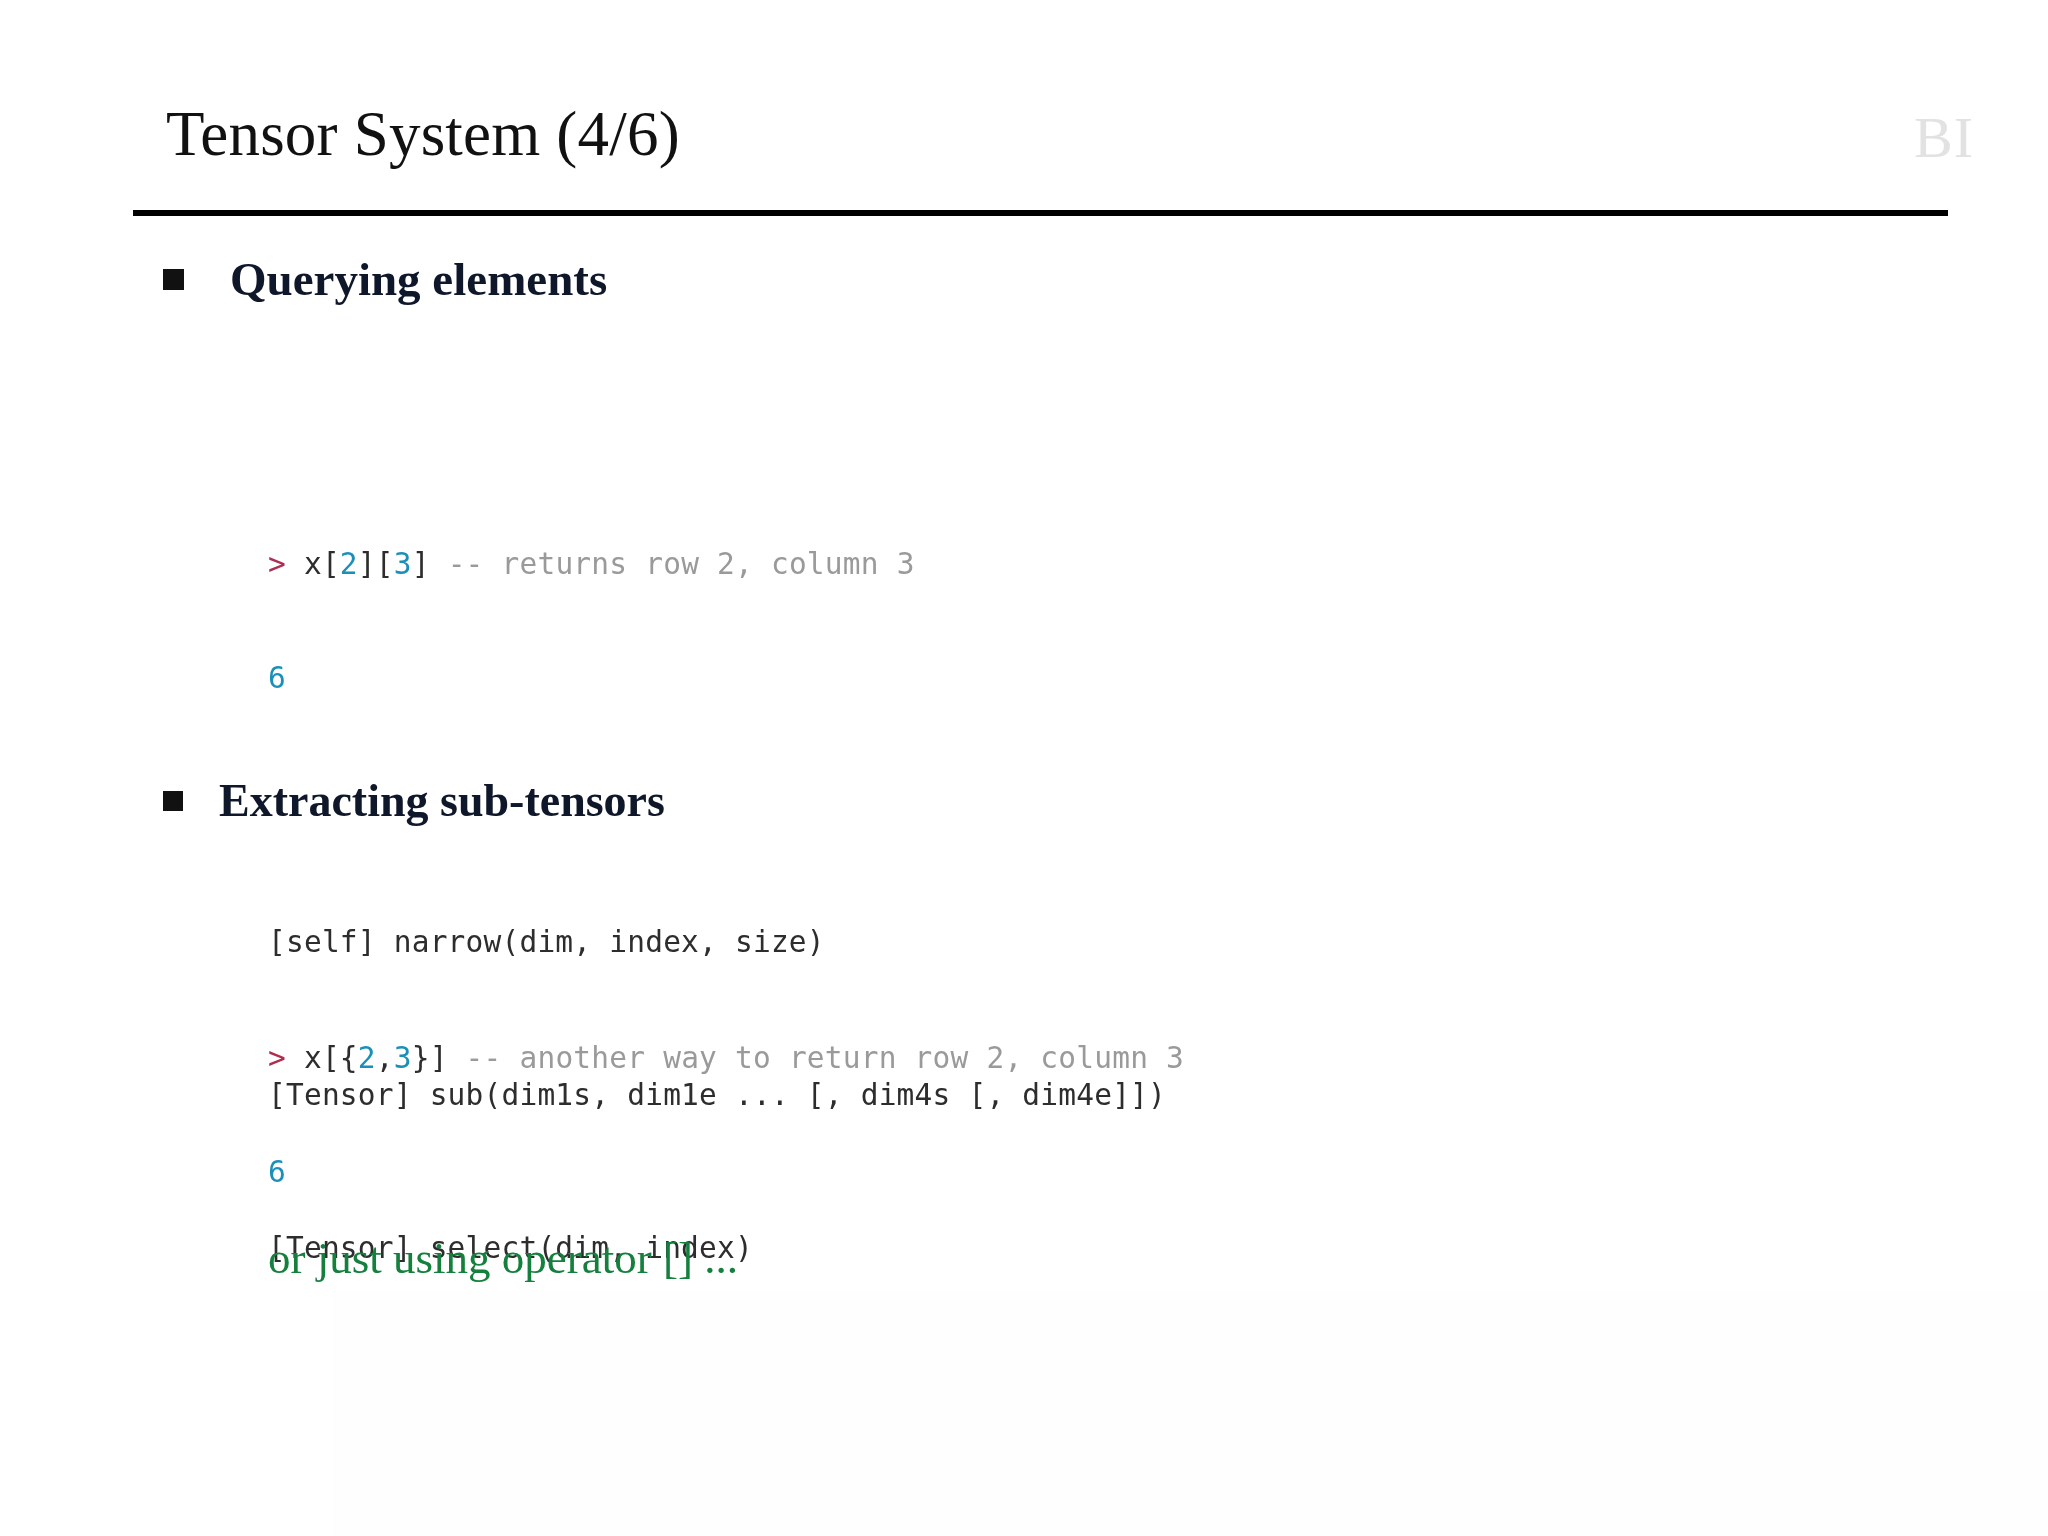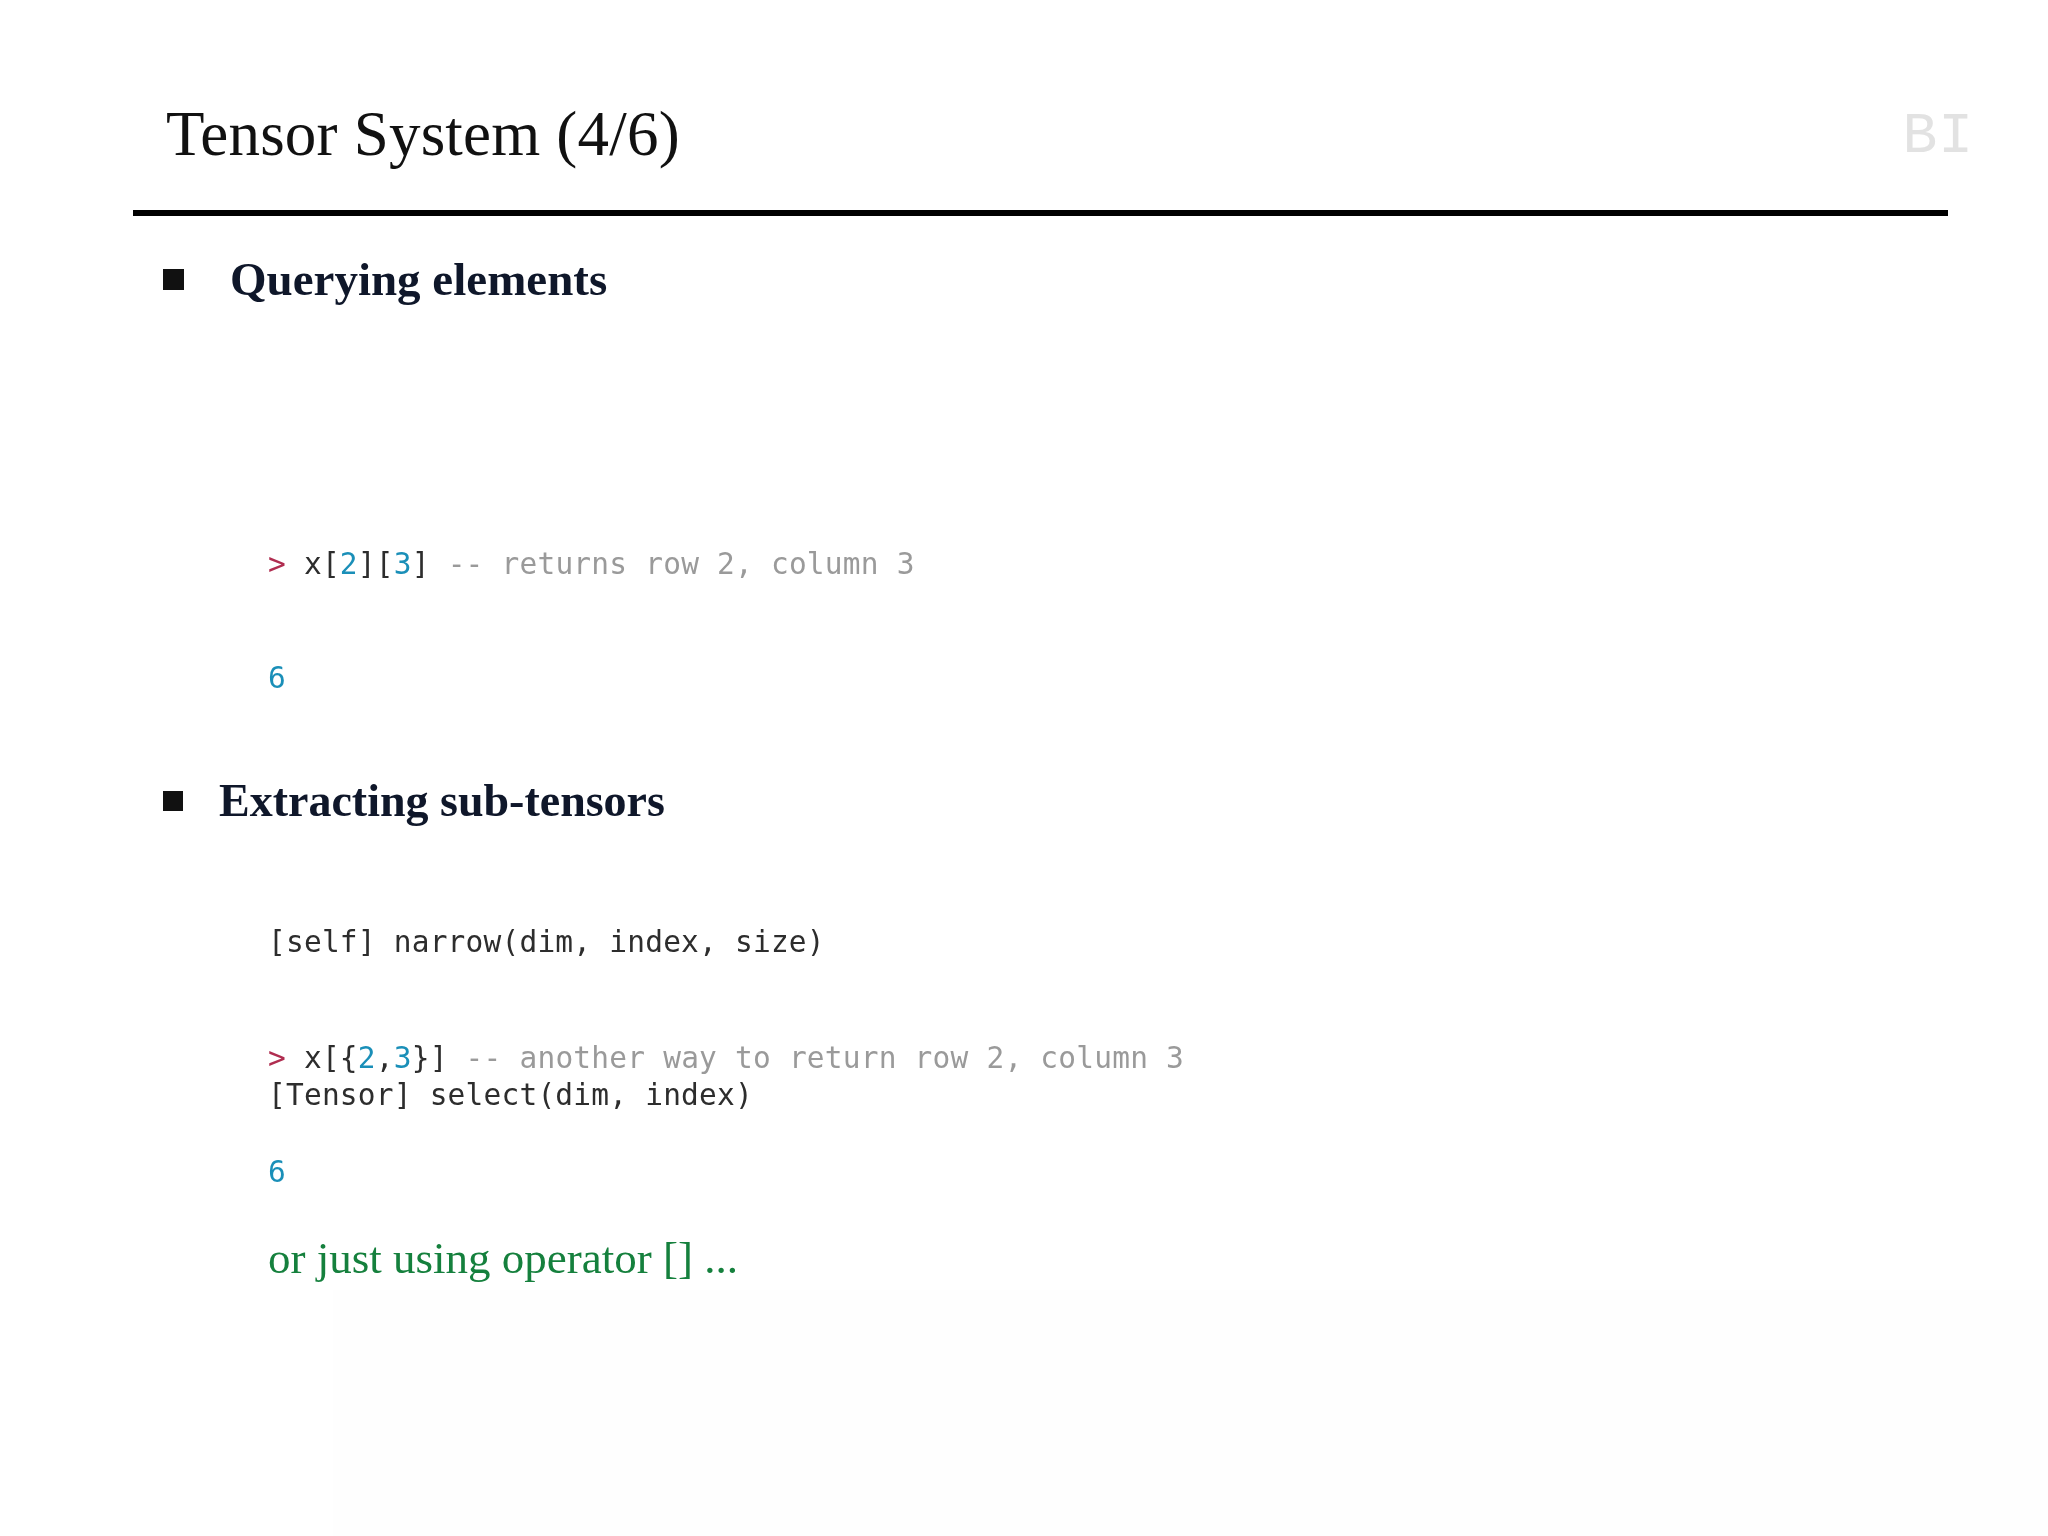--- a/index.html
+++ b/index.html
@@ -51,21 +51,21 @@
     font-weight: 400;
     line-height: 1.05;
     letter-spacing: 0.2px;
     color: #111111;
     white-space: nowrap;
   }
   .brand-logo {
     position: absolute;
     right: 82px;
     top: 60px;
-    font-family: Liberation Mono, monospace;
+    font-family: Liberation Serif, serif;
     font-size: 58px;
     font-weight: 400;
     letter-spacing: 1px;
     color: #e2e2e2;
     white-space: nowrap;
     text-align: right;
   }
   .header-rule {
     position: absolute;
     left: 125px;
@@ -205,19 +205,20 @@
 
     </div>
 
     <div class="bullet-heading" id="heading-extracting">
       <span class="bullet-square"></span>
       <span class="bh-label">Extracting sub-tensors</span>
     </div>
 
     <div class="sig-block">
       <div class="sig-line">[self] narrow(dim, index, size)</div>
+      <div class="sig-line">[Tensor] sub(dim1s, dim1e ... [, dim4s [, dim4e]])</div>
       <div class="sig-line">[Tensor] select(dim, index)</div>
     </div>
 
     <div class="closing-note">or just using operator [] ...</div>
 
   </div>
 </div>
 
 </body></html>

